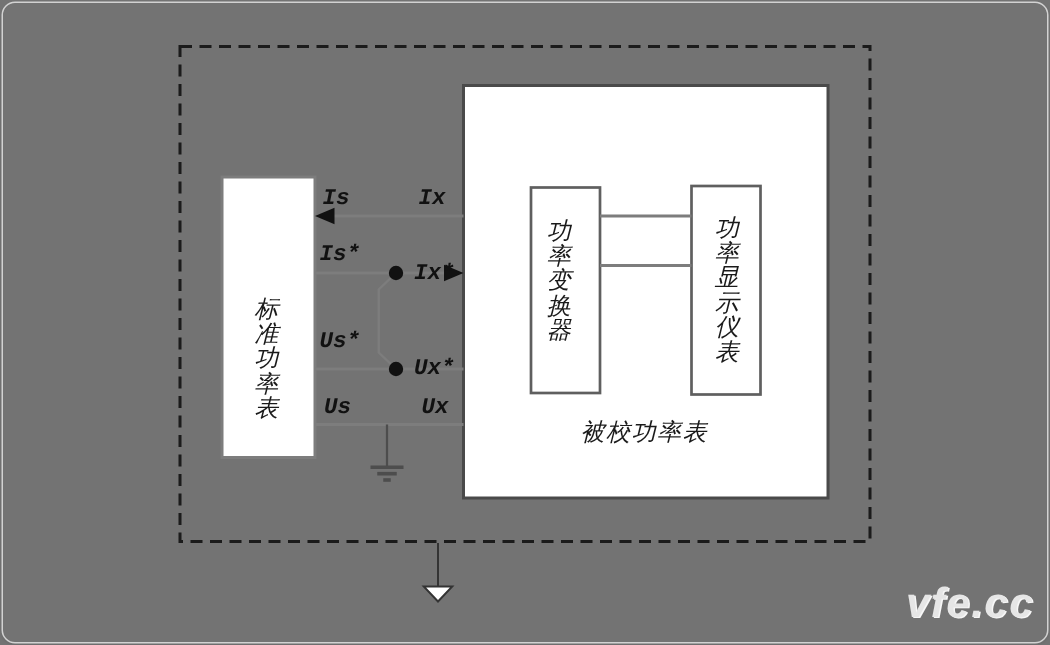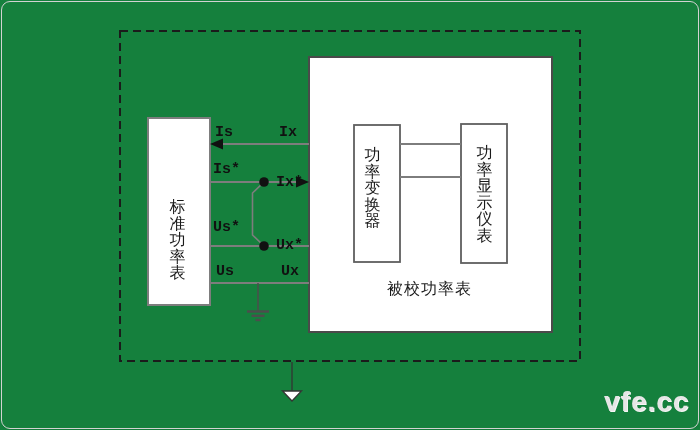--- a/index.html
+++ b/index.html
@@ -1,18 +1,18 @@
 <!DOCTYPE html>
 <html><head>
 <meta charset="utf-8">
 <style>
   html,body{margin:0;padding:0;background:#fff;}
   .stage{
-    position:relative;width:700px;height:430px;background:#15803d;
-    font-family:"Liberation Sans",sans-serif;overflow:hidden;
+    position:relative;width:700px;height:430px;background:#737373;
+    font-family:"Liberation Sans",sans-serif;overflow:hidden;font-style:italic;
   }
   .card-border{
     position:absolute;left:1px;top:1px;width:696px;height:426px;
     border:1px solid #d2d2d2;border-radius:9px;pointer-events:none;
     box-shadow:0 1px 2px rgba(0,0,0,0.06);
   }
   svg{position:absolute;left:0;top:0;}
   .lbl{
     position:absolute;color:#111;
     font-family:"Liberation Mono","DejaVu Sans Mono",monospace;

